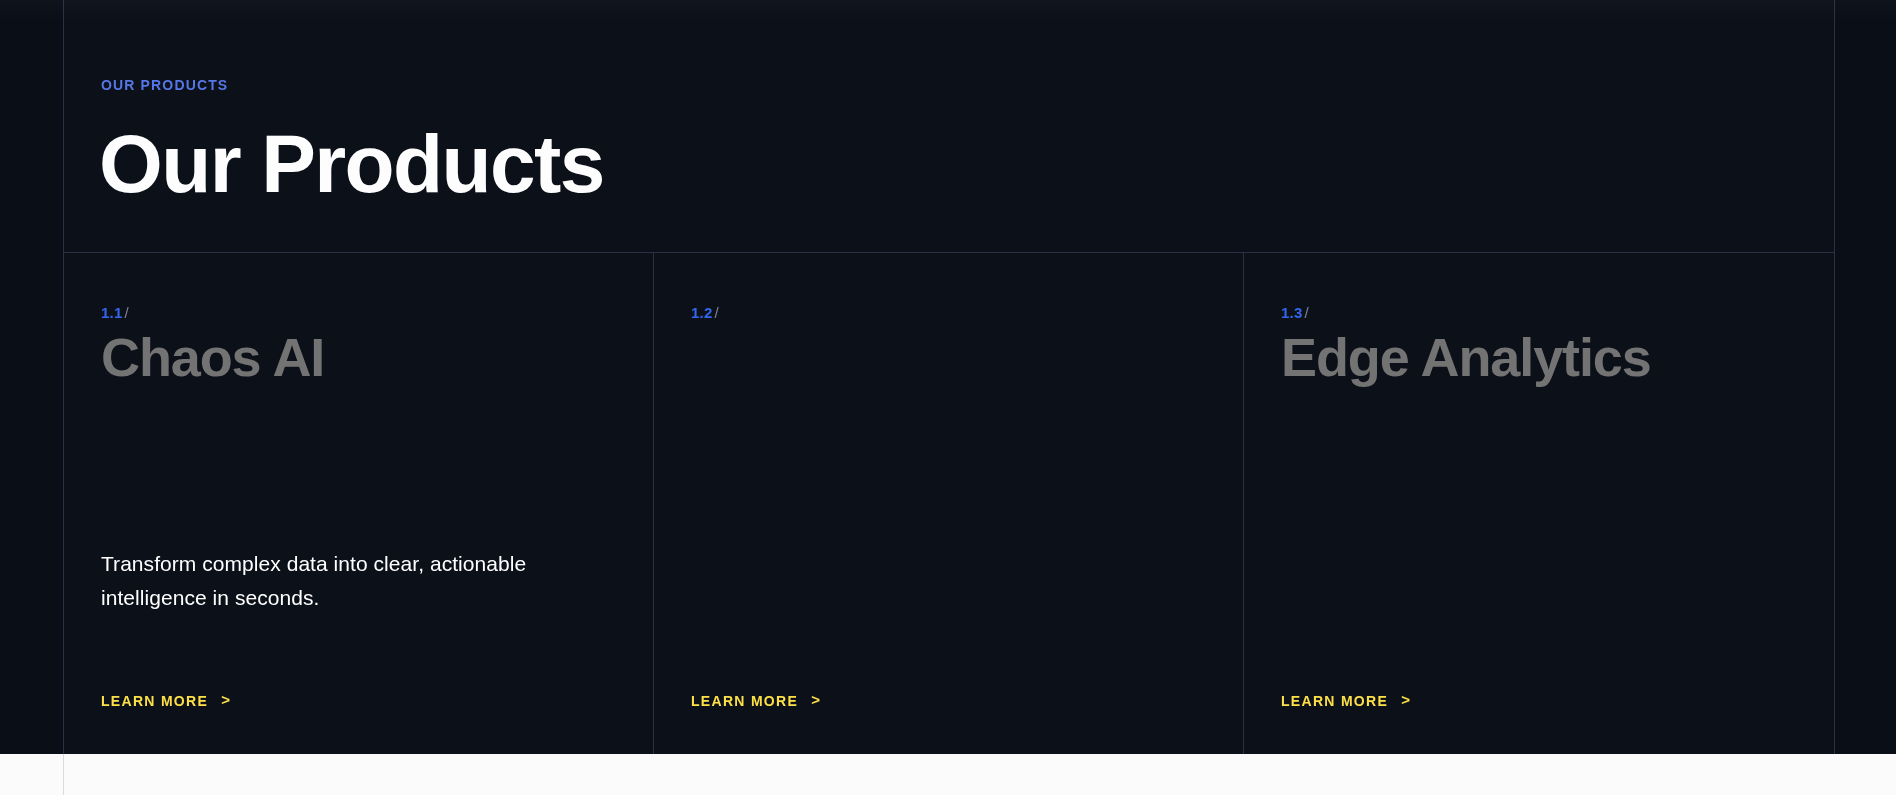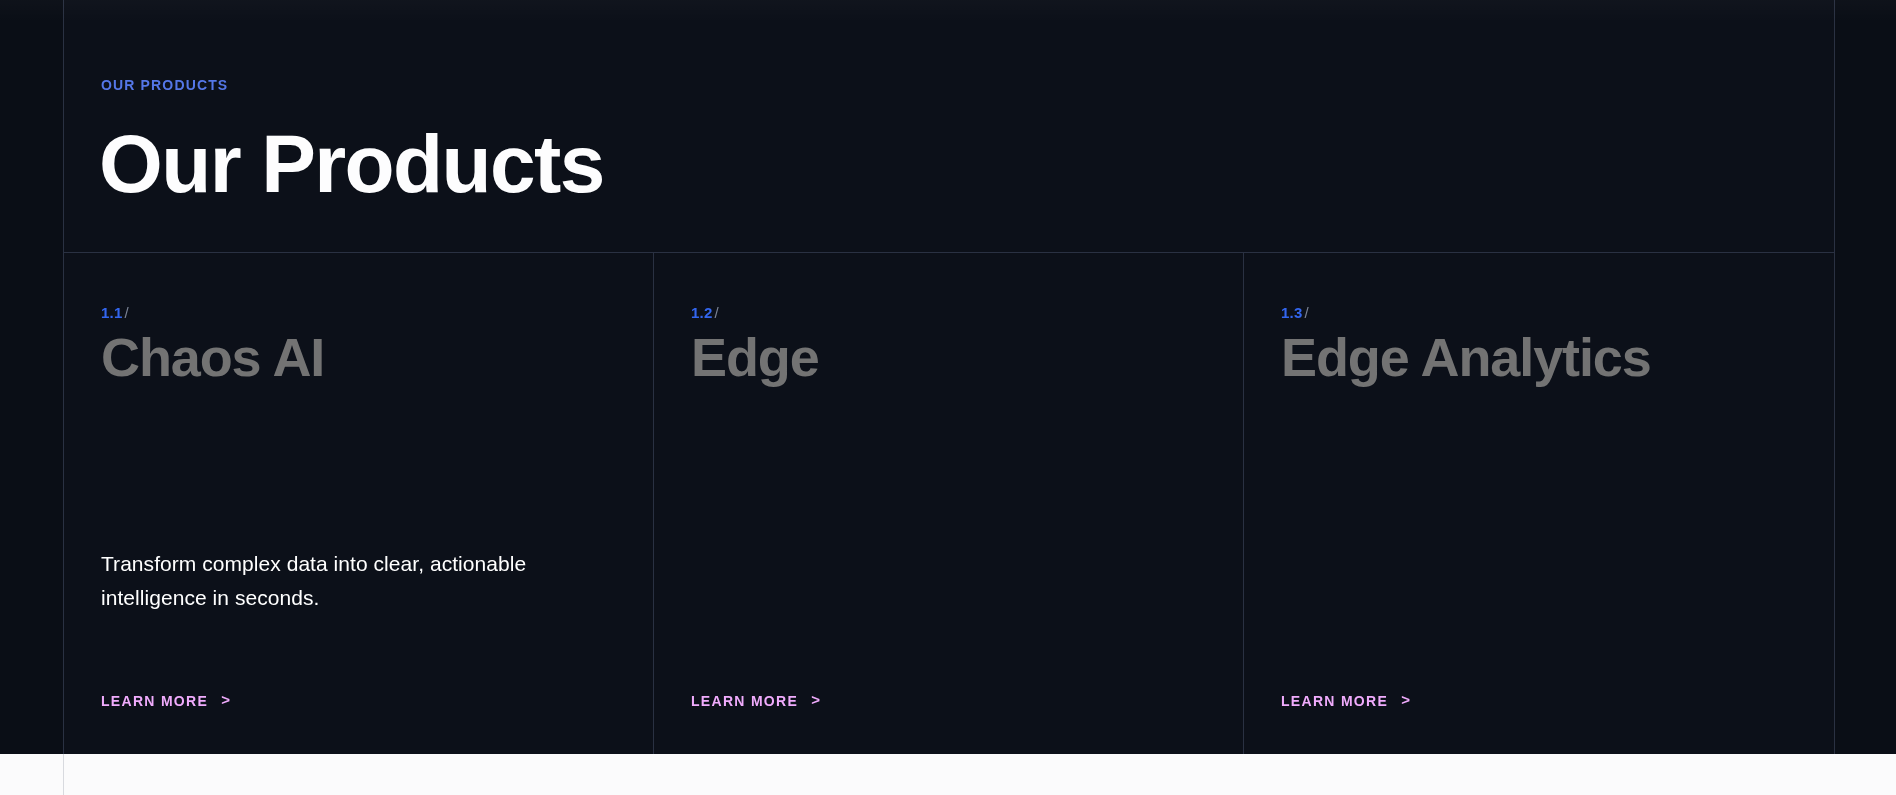--- a/index.html
+++ b/index.html
@@ -139,21 +139,21 @@
   .learn-more {
     position: absolute;
     left: 37px;
     top: 692px;
     display: inline-flex;
     align-items: center;
     gap: 13px;
     font-size: 14px;
     font-weight: 700;
     letter-spacing: 1.3px;
-    color: #f0abfc;
+    color: #fde047;
     text-decoration: none;
     line-height: 1;
     cursor: pointer;
   }
 
   .learn-more .chev {
     font-size: 15px;
     font-weight: 700;
     letter-spacing: 0;
     line-height: 1;
@@ -218,21 +218,20 @@
           <a class="learn-more" href="#">
             <span>LEARN MORE</span>
             <span class="chev">&gt;</span>
           </a>
         </article>
 
         <article class="card">
           <div class="card-num">
             <span>1.2</span><span class="slash">/</span>
           </div>
-          <h2 class="card-title">Edge</h2>
           <a class="learn-more" href="#">
             <span>LEARN MORE</span>
             <span class="chev">&gt;</span>
           </a>
         </article>
 
         <article class="card">
           <div class="card-num">
             <span>1.3</span><span class="slash">/</span>
           </div>

